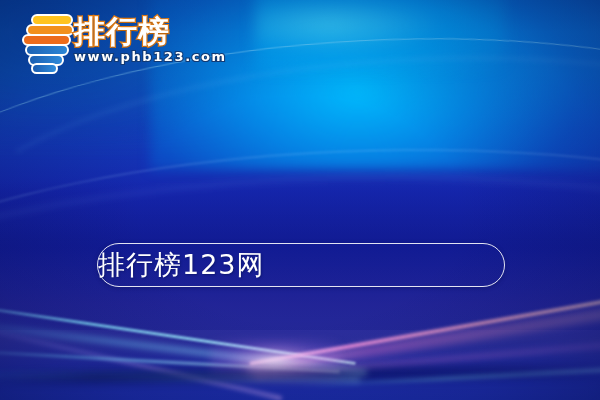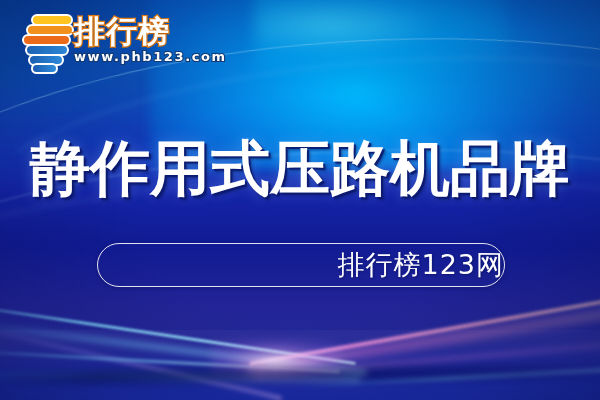--- a/index.html
+++ b/index.html
@@ -308,21 +308,21 @@
     position: absolute;
     left: 97px;
     top: 243px;
     width: 408px;
     height: 44px;
     border: 1.6px solid rgba(255,255,255,0.88);
     border-radius: 22px;
     box-sizing: border-box;
     display: flex;
     align-items: center;
-    justify-content: flex-end;
+    justify-content: flex-start;
     box-shadow: 0 1px 4px rgba(5,12,70,0.35);
   }
   .pill-text {
     font-size: 27px;
     font-weight: 400;
     color: #ffffff;
     letter-spacing: 1px;
     line-height: 30px;
     white-space: nowrap;
     font-family: "DejaVu Sans", "Liberation Sans", sans-serif;
@@ -367,19 +367,18 @@
       <div class="bar bar-4"></div>
       <div class="bar bar-5"></div>
       <div class="bar bar-6"></div>
     </div>
     <div class="logo-text">
       <div class="logo-cn">排行榜</div>
       <div class="logo-url">www.phb123.com</div>
     </div>
   </div>
 
-  <div class="title">静作用式压路机品牌</div>
 
   <div class="pill">
     <span class="pill-text">排行榜123网</span>
   </div>
 
 </div>
 
 </body></html>

